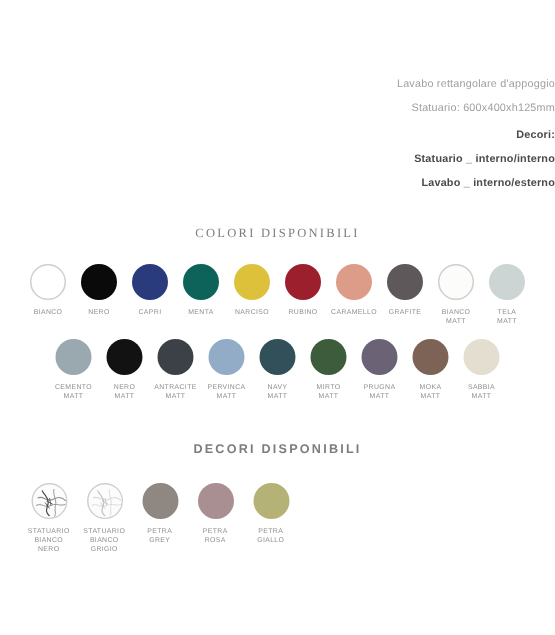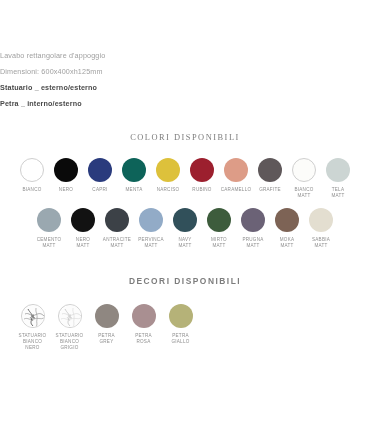--- a/index.html
+++ b/index.html
@@ -12,21 +12,21 @@
     height: 423px;
     font-family: "Liberation Sans", sans-serif;
     color: #8c8c8c;
     overflow: hidden;
     position: relative;
   }
 
   
   .intro {
     padding-top: 48px;
-    text-align: left;
+    text-align: right;
   }
   .intro-line {
     font-size: 7.2px;
     line-height: 16px;
     color: #a0a0a0;
     letter-spacing: .15px;
   }
   .intro-line.bold {
     font-weight: bold;
     color: #4a4a4a;
@@ -88,23 +88,24 @@
   }
 
   
   .marble svg { display: block; }
 </style>
 </head>
 <body>
 
 <div class="intro">
   <div class="intro-line">Lavabo rettangolare d'appoggio</div>
-  <div class="intro-line">Dimensioni: 600x400xh125mm</div>
-  <div class="intro-line bold">Statuario _ esterno/esterno</div>
-  <div class="intro-line bold">Petra _ interno/esterno</div>
+  <div class="intro-line">Statuario: 600x400xh125mm</div>
+  <div class="intro-line bold decor-head">Decori:</div>
+  <div class="intro-line bold">Statuario _ interno/interno</div>
+  <div class="intro-line bold">Lavabo _ interno/esterno</div>
 </div>
 
 <div class="section-title colori-title">COLORI DISPONIBILI</div>
 
 <div class="swatch-row row-colori-1">
     <div class="swatch">
       <div class="dot outlined" style="background: rgb(255, 255, 255);"></div>
       <div class="swatch-label">BIANCO</div>
     </div>
     <div class="swatch">

